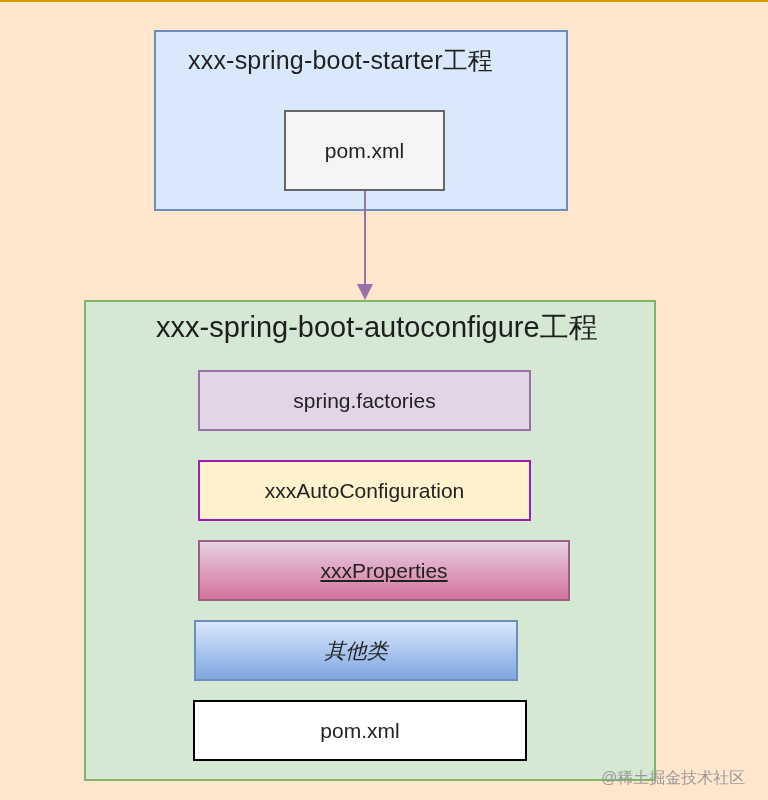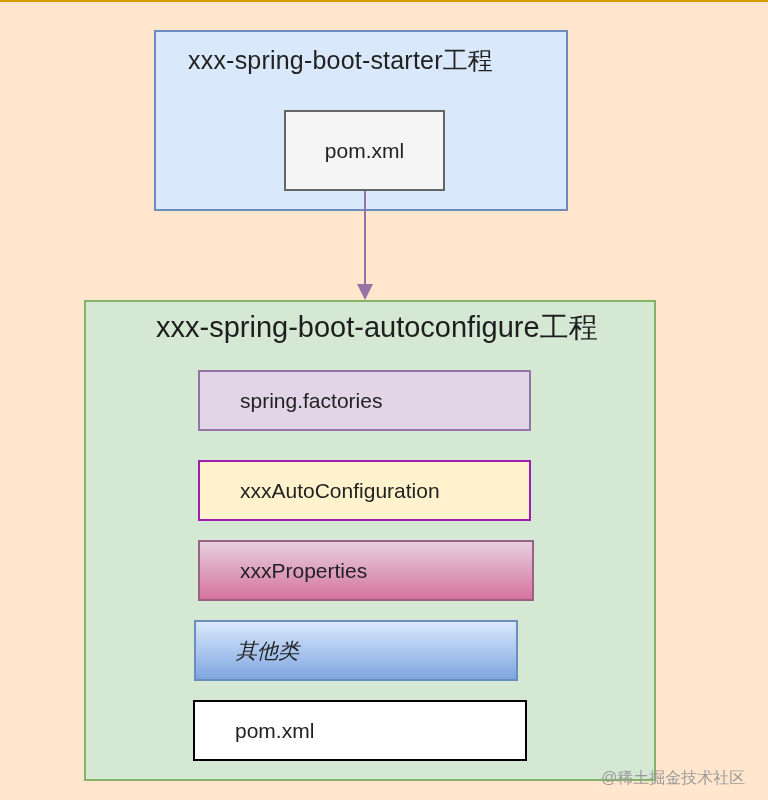--- a/index.html
+++ b/index.html
@@ -35,27 +35,27 @@
   .autoconf {
     left: 84px; top: 300px; width: 572px; height: 481px;
     background: #d5e8d4; border: 2px solid #82b366;
   }
   .auto-title {
     position: absolute; left: 156px; top: 308px; font-size: 29px; font-weight: normal; color: #1e1e1e;
     white-space: nowrap;
   }
   .item {
     position: absolute; box-sizing: border-box;
-    display: flex; align-items: center; 
-    font-size: 21px; color: #222; padding-left: 40px;
+    display: flex; align-items: center; justify-content: center;
+    font-size: 21px; color: #222;
   }
   .factories { left: 198px; top: 370px; width: 333px; height: 61px; background: #e1d5e7; border: 2px solid #9673a6; }
   .autoconfig { left: 198px; top: 460px; width: 333px; height: 61px; background: #fff2cc; border: 2px solid #a21caf; }
-  .properties { left: 198px; top: 540px; width: 336px; height: 61px;
-    background: linear-gradient(#e6d0de, #d5739d); border: 2px solid #996185; }
+  .properties { left: 198px; top: 540px; width: 372px; height: 61px;
+    background: linear-gradient(#e6d0de, #d5739d); border: 2px solid #996185; text-decoration: underline; }
   .others { left: 194px; top: 620px; width: 324px; height: 61px;
     background: linear-gradient(#dae8fc, #7ea6e0); border: 2px solid #6c8ebf; font-style: italic; }
   .pom2 { left: 193px; top: 700px; width: 334px; height: 61px; background: #ffffff; border: 2px solid #000; }
   .watermark {
     position: absolute; left: 601px; top: 760px; font-size: 16px; color: #9a9a9a; white-space: nowrap; margin-top: 8px;
   }
 </style>
 </head>
 <body>
 

